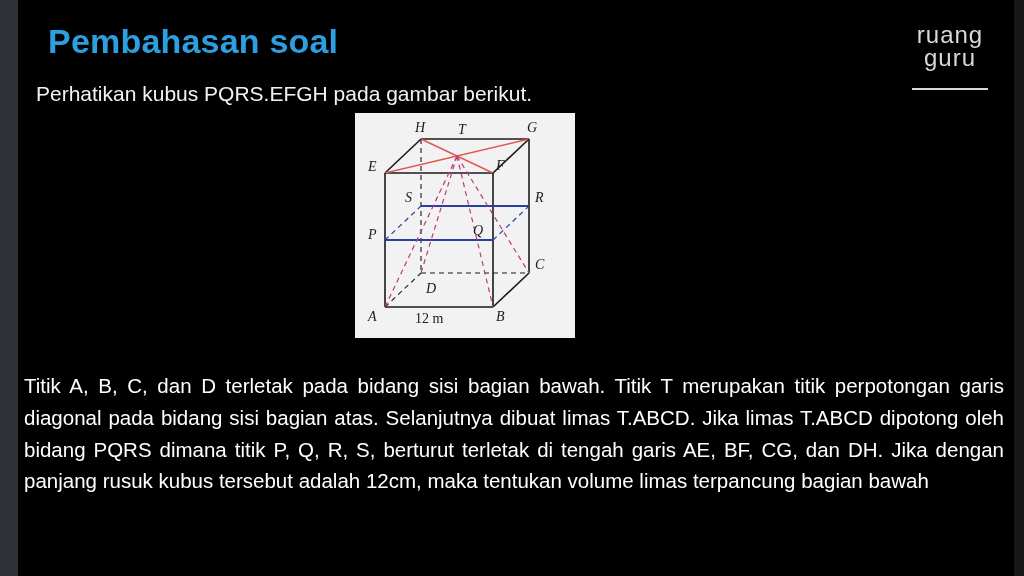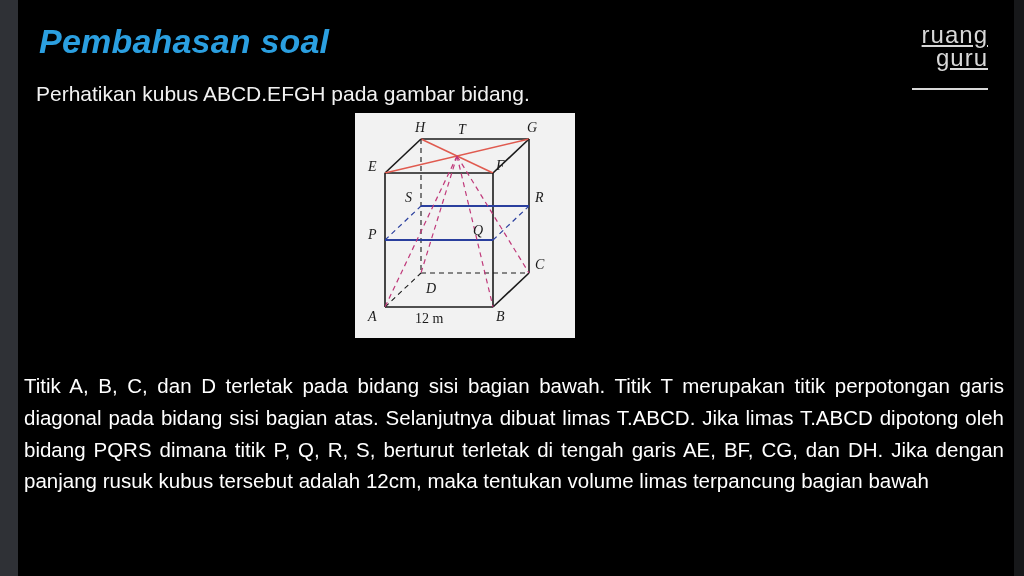--- a/index.html
+++ b/index.html
@@ -27,36 +27,34 @@
     background: #2f3136;
   }
   .edge-right {
     position: absolute;
     right: 0; top: 0;
     width: 10px; height: 576px;
     background: #17181a;
   }
   .header-title {
     position: absolute;
-    left: 39px;
+    left: 48px;
     top: 22px;
     font-size: 34px;
     font-weight: bold;
     color: #2b9fe0;
     letter-spacing: 0.2px;
-    font-style: italic;
   }
   .logo {
     position: absolute;
     right: 36px;
     top: 24px;
-    text-align: right;
+    text-align: center;
     color: #d8d8d8;
     line-height: 0.95;
-    text-decoration: underline;
   }
   .logo .l1 {
     font-size: 24px;
     letter-spacing: 1px;
     display: block;
   }
   .logo .l2 {
     font-size: 24px;
     letter-spacing: 1px;
     display: block;
@@ -100,21 +98,21 @@
   <div class="edge-left"></div>
   <div class="edge-right"></div>
 
   <div class="header-title">Pembahasan soal</div>
 
   <div class="logo">
     <span class="l1">ruang</span>
     <span class="l2">guru</span>
   </div>
 
-  <div class="intro-text">Perhatikan kubus ABCD.EFGH pada gambar bidang.</div>
+  <div class="intro-text">Perhatikan kubus PQRS.EFGH pada gambar berikut.</div>
 
   <div class="figure-wrap">
     <svg width="220" height="225" viewBox="0 0 220 225" xmlns="http://www.w3.org/2000/svg">
       <rect x="0" y="0" width="220" height="225" fill="#f2f2f2"></rect>
 
       <line x1="66" y1="26" x2="174" y2="26" stroke="#1a1a1a" stroke-width="1.6"></line>
 
       <line x1="30" y1="60" x2="138" y2="60" stroke="#1a1a1a" stroke-width="1.6"></line>
 
       <line x1="66" y1="26" x2="30" y2="60" stroke="#1a1a1a" stroke-width="1.6"></line>

